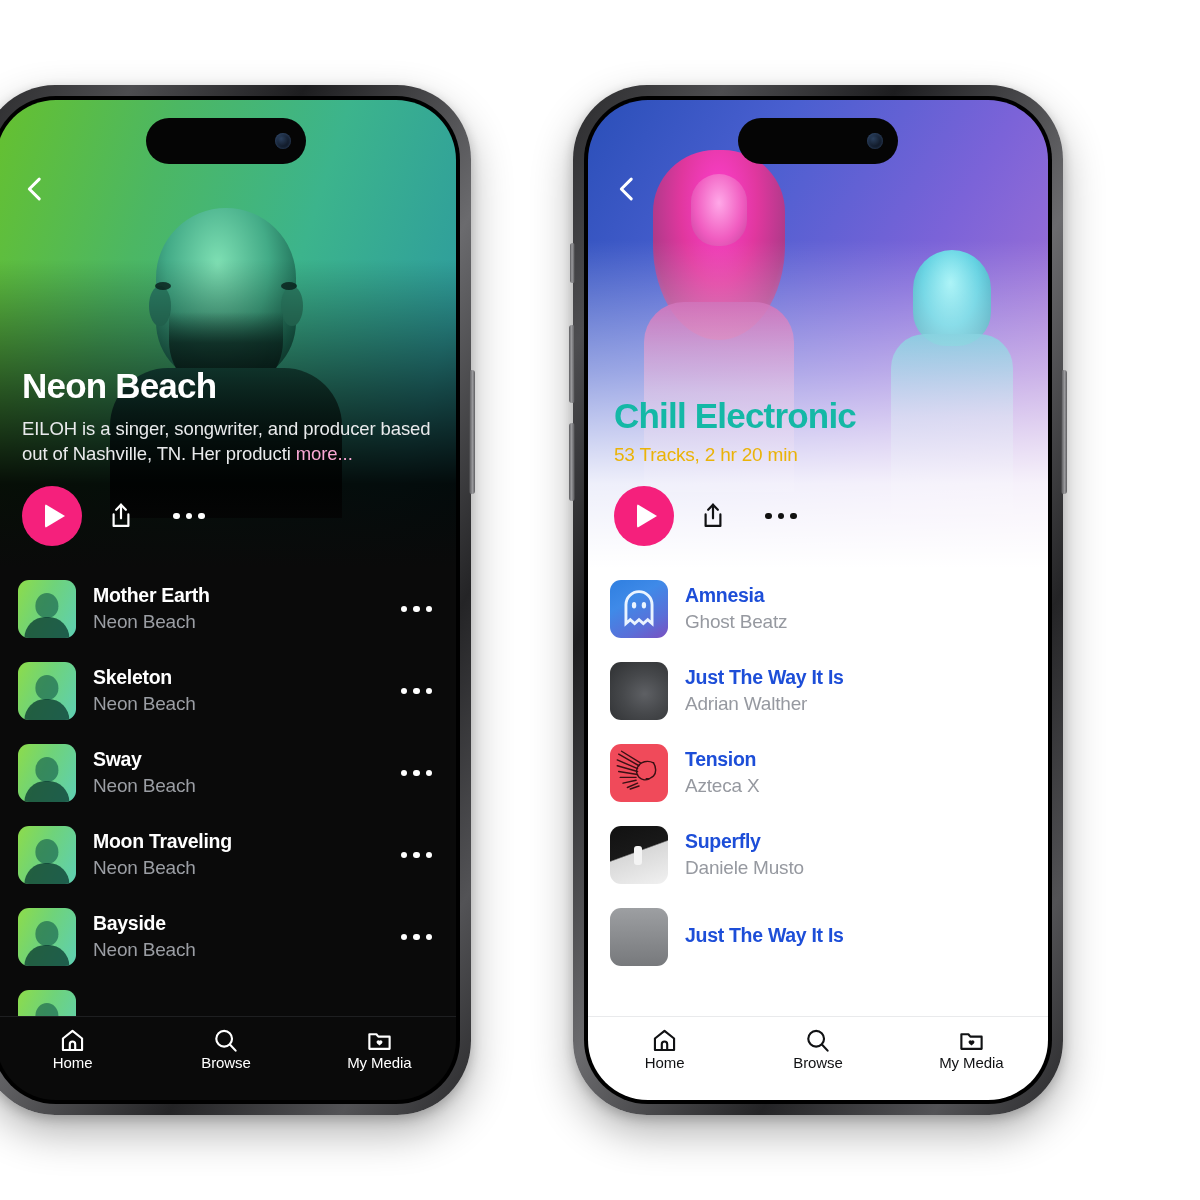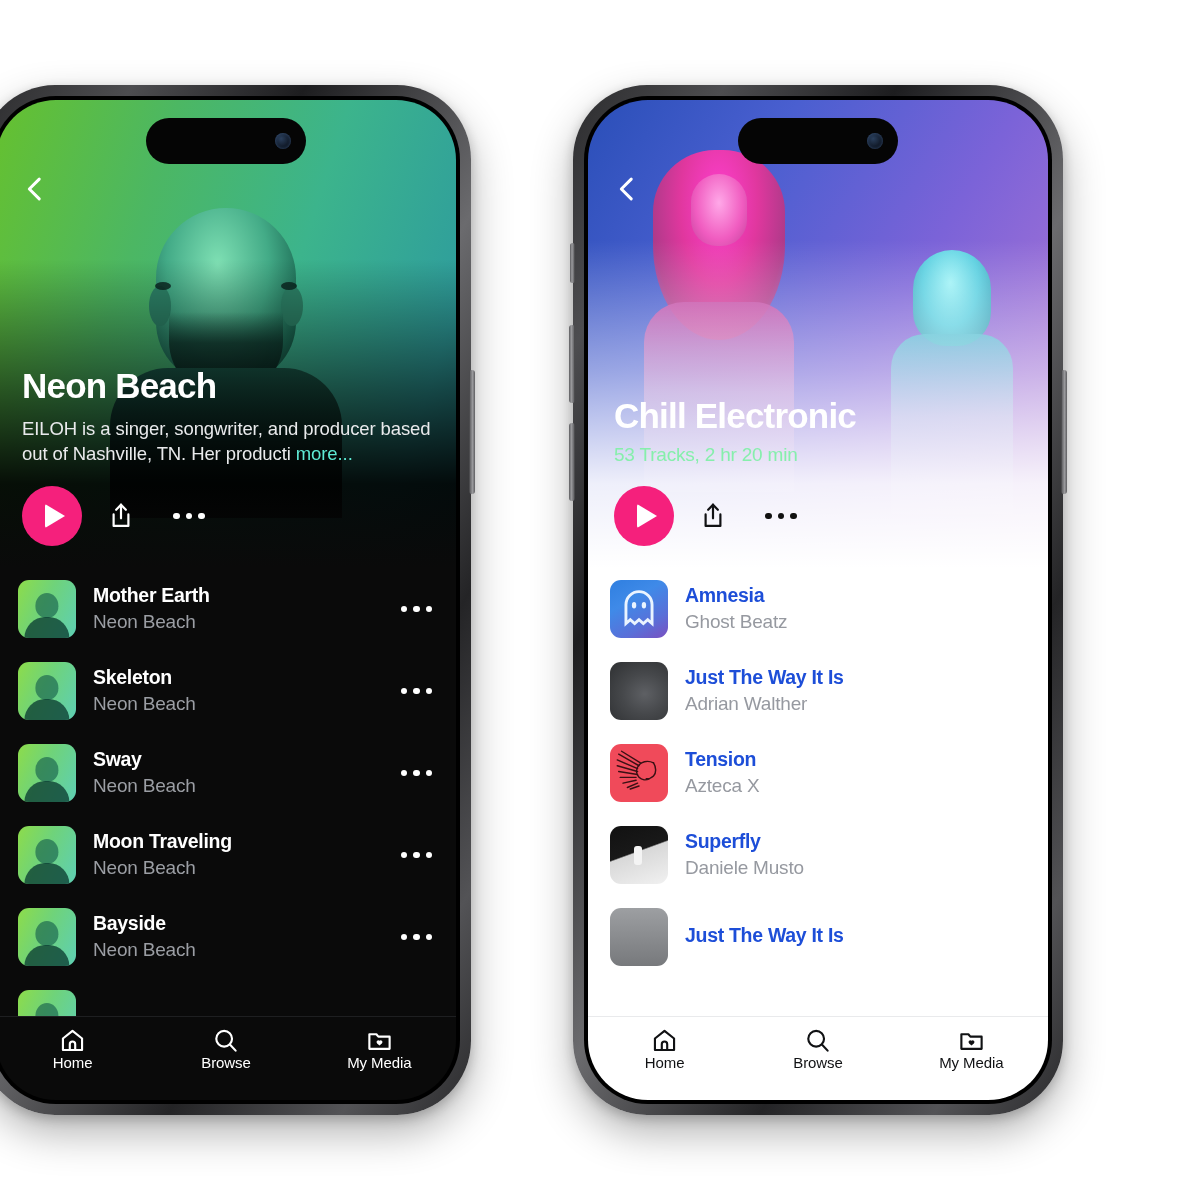--- a/index.html
+++ b/index.html
@@ -116,25 +116,25 @@
   .hero-fade { position: absolute; inset: 0; }
   .dark  .hero-fade { background: linear-gradient(180deg, rgba(0,0,0,0) 34%, rgba(0,0,0,.55) 62%, rgba(0,0,0,.92) 82%, #0a0a0a 100%); }
   .light .hero-fade { background: linear-gradient(180deg, rgba(255,255,255,0) 30%, rgba(255,255,255,.45) 58%, rgba(255,255,255,.9) 82%, #ffffff 100%); }
 
   .back-btn { position: absolute; left: 22px; top: 72px; width: 34px; height: 34px; z-index: 20; }
   .back-btn svg { width: 100%; height: 100%; }
 
   .hero-text { position: absolute; left: 26px; right: 24px; bottom: 22px; z-index: 20; }
   .hero-title { font-size: 35px; font-weight: 700; letter-spacing: -.8px; line-height: 1.05; }
   .dark .hero-title { color: #fff; }
-  .light .hero-title { color: #ffffff; }
+  .light .hero-title { color: #14b8a6; }
   .hero-desc { margin-top: 11px; font-size: 18.5px; line-height: 1.36; letter-spacing: -.1px; }
   .dark .hero-desc { color: #e9eaec; }
-  .hero-more { color: #5eead4; }
-  .hero-meta { margin-top: 9px; font-size: 19px; color: #86efac; letter-spacing: -.2px; }
+  .hero-more { color: #f9a8d4; }
+  .hero-meta { margin-top: 9px; font-size: 19px; color: #eab308; letter-spacing: -.2px; }
 
   .actions { display: flex; align-items: center; gap: 10px; margin-top: 20px; }
   .play-btn { width: 60px; height: 60px; border-radius: 50%; background: #f5207c;
               display: flex; align-items: center; justify-content: center; flex: 0 0 auto; }
   .play-tri { width: 0; height: 0; border-left: 20px solid #fff;
               border-top: 12px solid transparent; border-bottom: 12px solid transparent;
               margin-left: 5px; border-radius: 2px; }
   .act-icon { width: 58px; height: 58px; display: flex; align-items: center; justify-content: center; }
   .act-icon svg { width: 28px; height: 30px; }
   .dots { display: flex; gap: 6px; }

